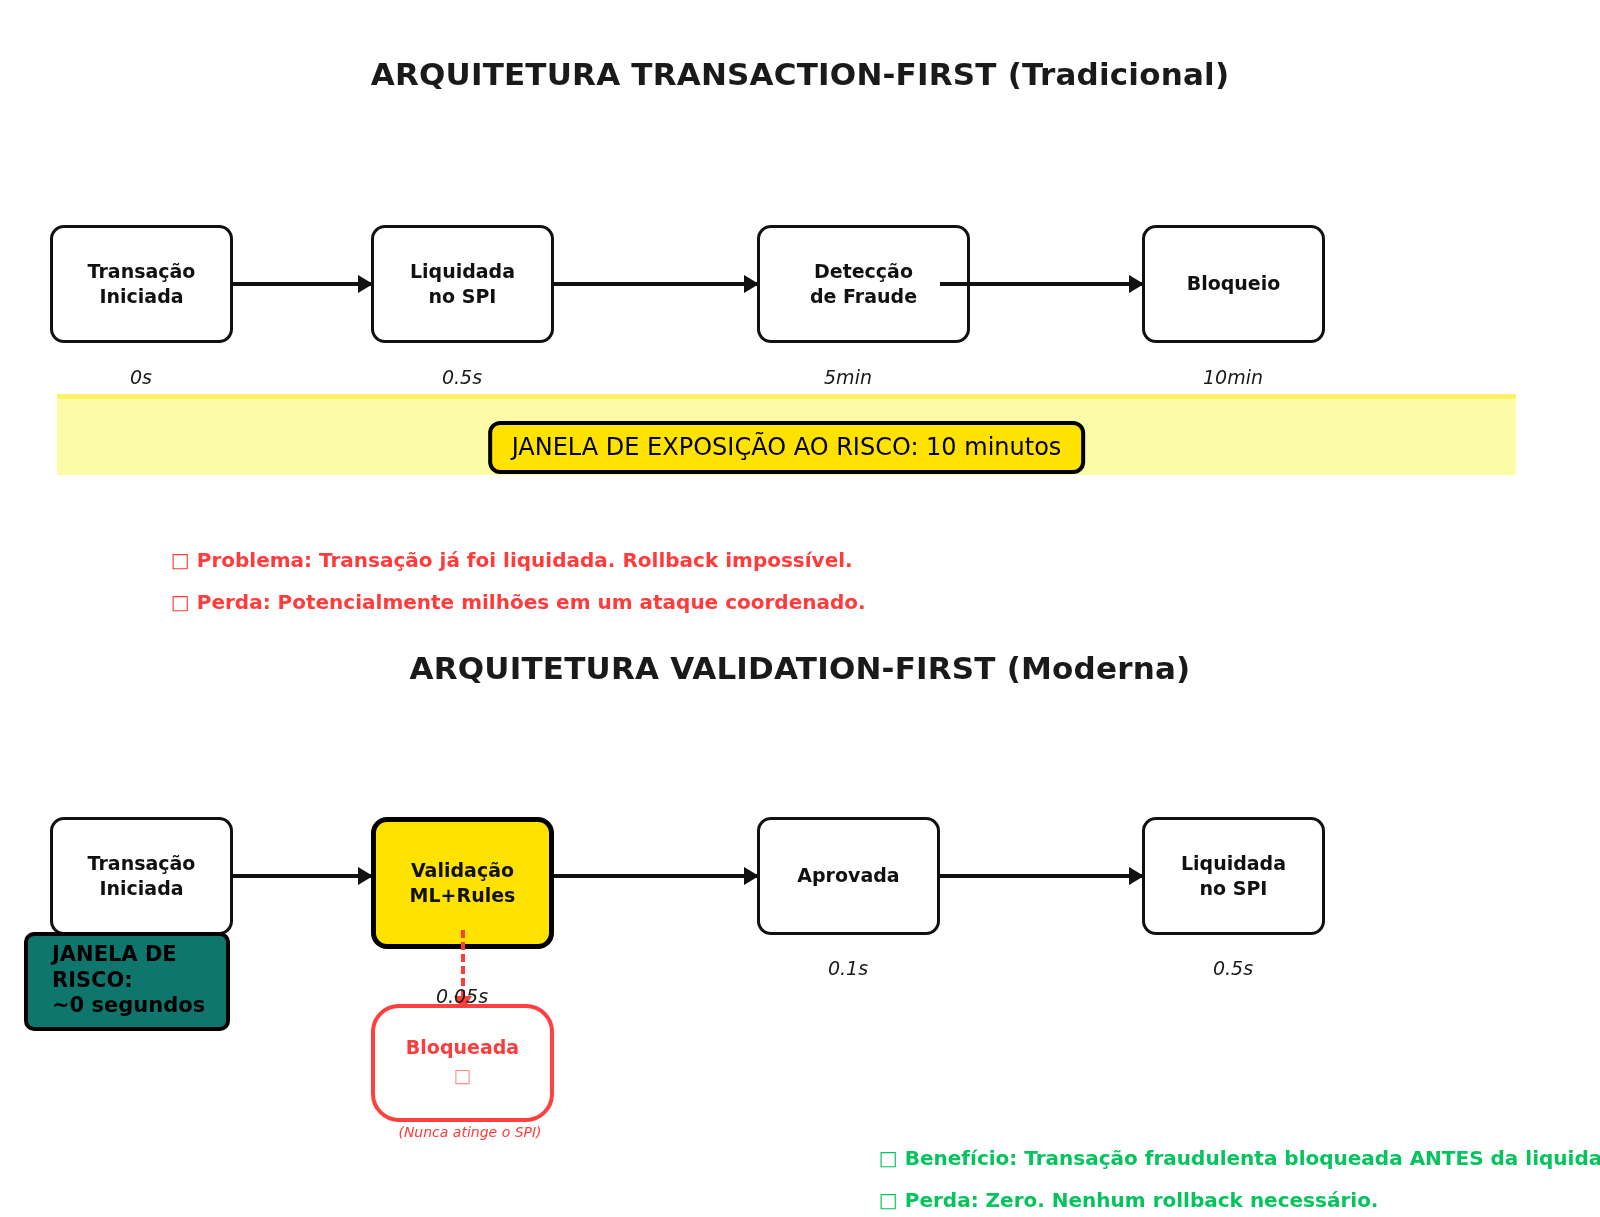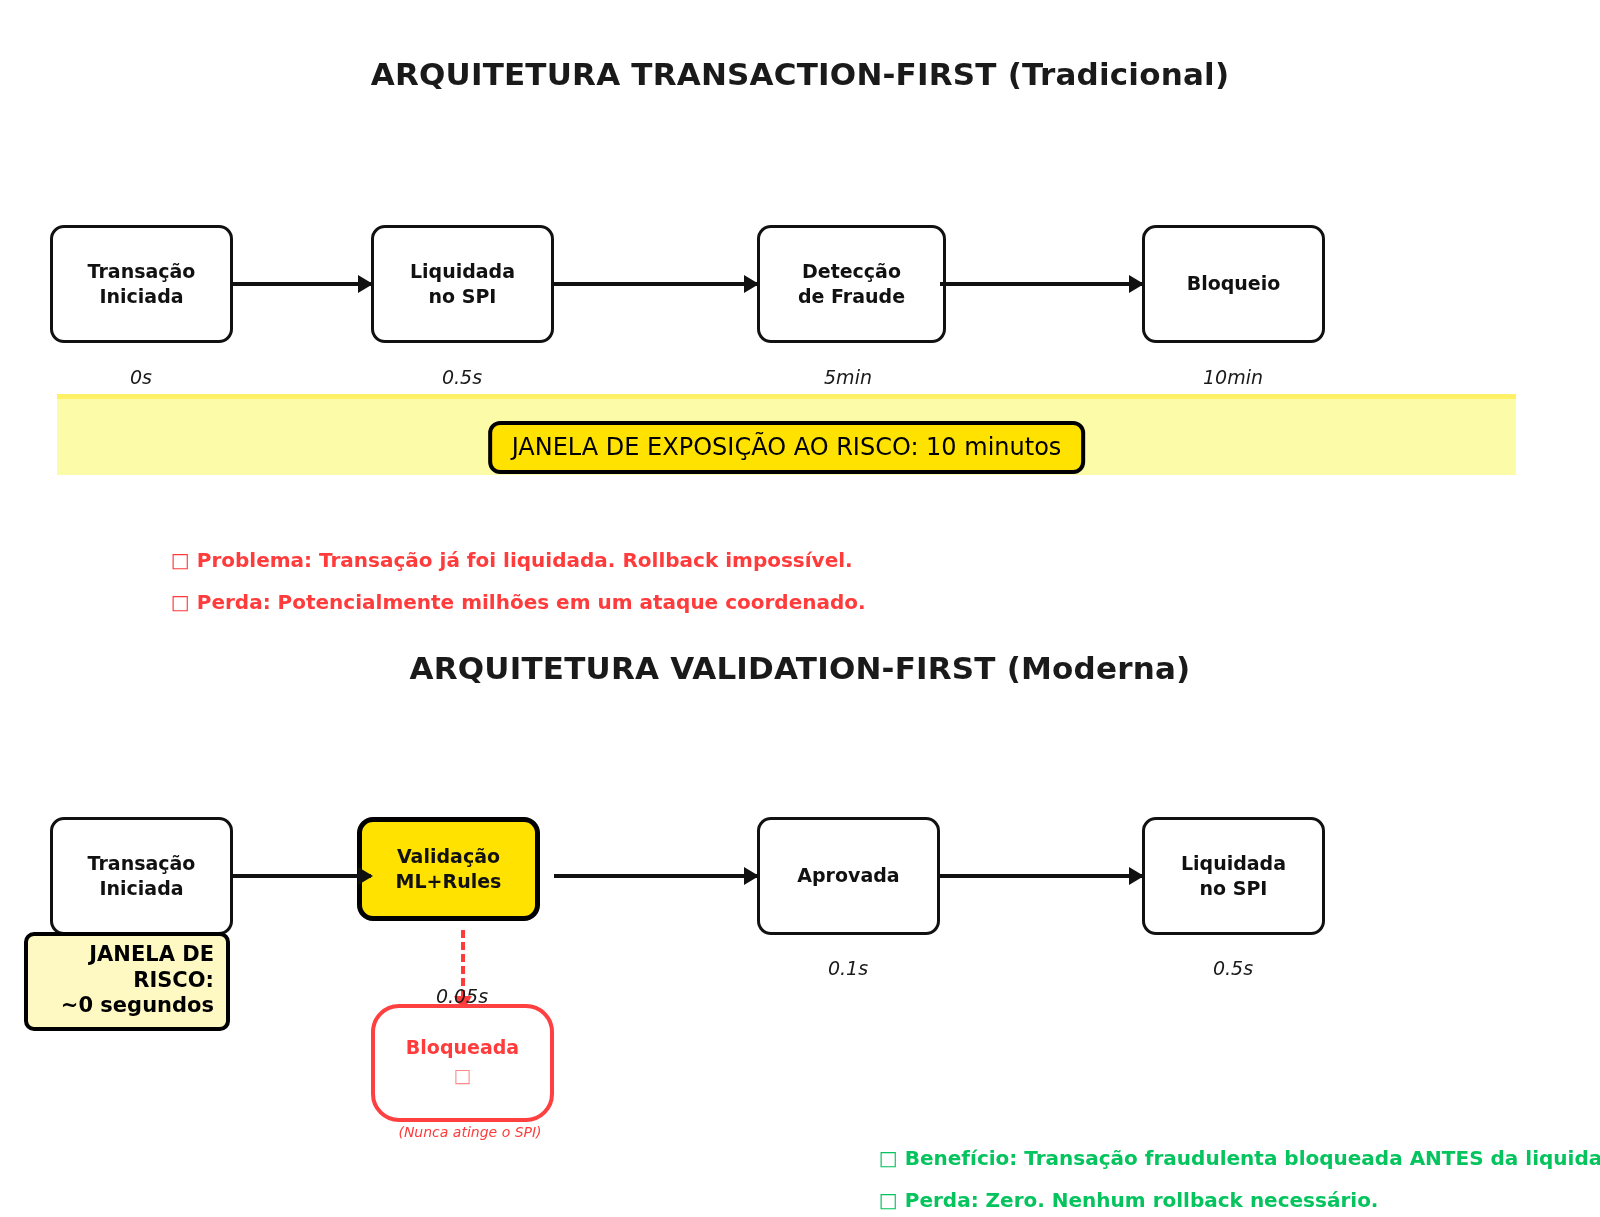--- a/index.html
+++ b/index.html
@@ -146,27 +146,27 @@
     font-size: 24px;
     color: #000000;
     white-space: nowrap;
   }
 
   
   #green-risk-badge {
     position: absolute;
     left: 24px;
     top: 932px;
-    background: #fef9c3;
+    background: #0f766e;
     border: 4px solid #000000;
     border-radius: 10px;
-    padding: 6px 12px 8px 0;
+    padding: 6px 12px 8px 24px;
     width: 206px;
     box-sizing: border-box;
-    text-align: right;
+    text-align: left;
     font-weight: bold;
     font-size: 21px;
     line-height: 1.22;
     color: #000000;
     white-space: pre-line;
   }
 
   
   .note-line {
     position: absolute;
@@ -201,21 +201,21 @@
   <div class="section-title" id="title-traditional">ARQUITETURA TRANSACTION-FIRST (Tradicional)</div>
 
   <div class="flow-box" style="left:50px; top:225px; width:183px; height:118px;">
     <span class="box-label">Transação
 Iniciada</span>
   </div>
   <div class="flow-box" style="left:371px; top:225px; width:183px; height:118px;">
     <span class="box-label">Liquidada
 no SPI</span>
   </div>
-  <div class="flow-box" style="left:757px; top:225px; width:189px; height:118px;">
+  <div class="flow-box" style="left:757px; top:225px; width:213px; height:118px;">
     <span class="box-label">Detecção
 de Fraude</span>
   </div>
   <div class="flow-box" style="left:1142px; top:225px; width:183px; height:118px;">
     <span class="box-label">Bloqueio</span>
   </div>
 
   <div class="arrow" style="left:233px; top:282px; width:138px;"></div>
   <div class="arrow" style="left:554px; top:282px; width:203px;"></div>
   <div class="arrow" style="left:940px; top:282px; width:202px;"></div>
@@ -235,21 +235,21 @@
   <div class="note-line note-red" style="left:143px; top:566px;">
     <span class="tofu">□</span><span> Perda: Potencialmente milhões em um ataque coordenado.</span>
   </div>
 
   <div class="section-title" id="title-modern">ARQUITETURA VALIDATION-FIRST (Moderna)</div>
 
   <div class="flow-box" style="left:50px; top:817px; width:183px; height:118px;">
     <span class="box-label">Transação
 Iniciada</span>
   </div>
-  <div class="flow-box highlight-yellow" style="left:357px; top:817px; width:183px; height:104px;">
+  <div class="flow-box highlight-yellow" style="left:371px; top:817px; width:183px; height:132px;">
     <span class="box-label">Validação
 ML+Rules</span>
   </div>
   <div class="flow-box" style="left:757px; top:817px; width:183px; height:118px;">
     <span class="box-label">Aprovada</span>
   </div>
   <div class="flow-box" style="left:1142px; top:817px; width:183px; height:118px;">
     <span class="box-label">Liquidada
 no SPI</span>
   </div>

